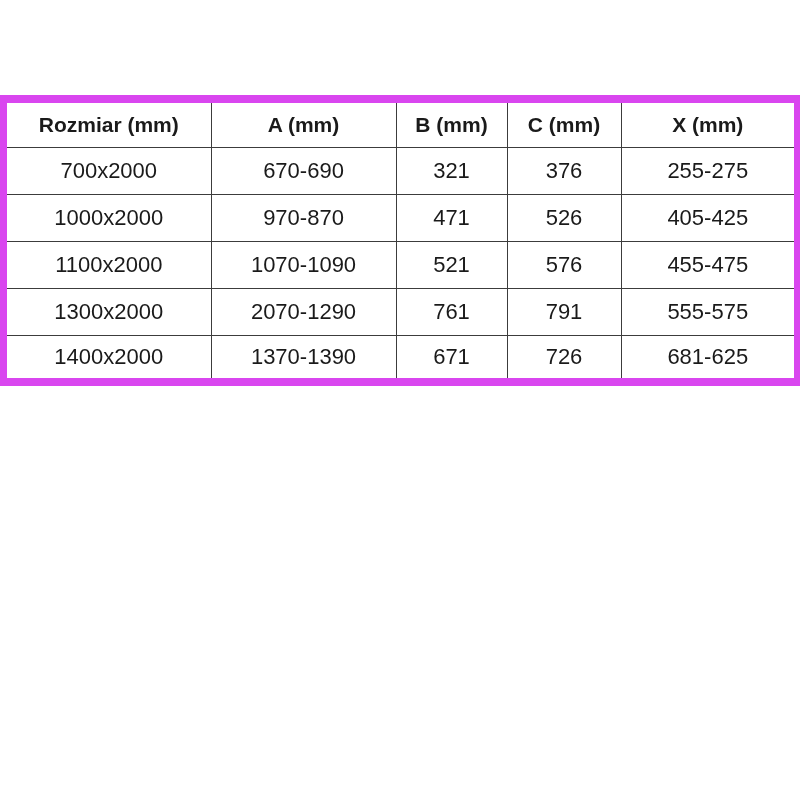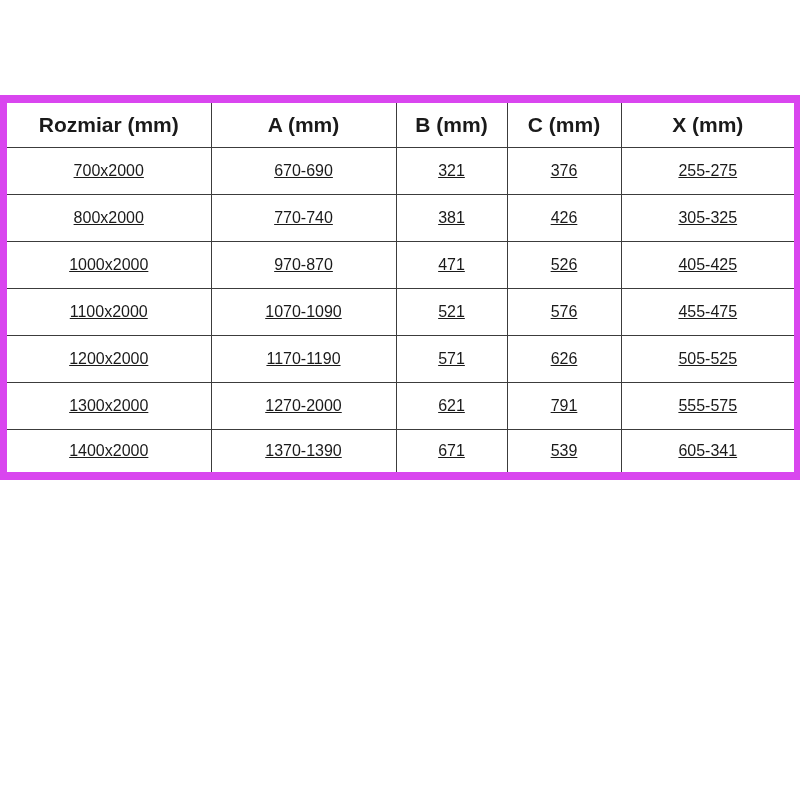--- a/index.html
+++ b/index.html
@@ -41,23 +41,22 @@
     overflow: hidden;
     white-space: nowrap;
   }
   thead tr { height: 48px; }
   tbody tr { height: 47px; }
   th {
     font-size: 21px;
     font-weight: bold;
   }
   td {
-    font-size: 16px;
+    font-size: 22px;
     font-weight: normal;
-    text-decoration: underline;
   }
 </style>
 </head>
 <body>
 
 <div class="sheet">
   <table class="size-chart">
     <colgroup>
       <col class="c0">
         <col class="c1">
@@ -76,56 +75,42 @@
     </thead>
     <tbody>
       <tr>
         <td>700x2000</td>
         <td>670-690</td>
         <td>321</td>
         <td>376</td>
         <td>255-275</td>
       </tr>
       <tr>
-        <td>800x2000</td>
-        <td>770-740</td>
-        <td>381</td>
-        <td>426</td>
-        <td>305-325</td>
-      </tr>
-      <tr>
         <td>1000x2000</td>
         <td>970-870</td>
         <td>471</td>
         <td>526</td>
         <td>405-425</td>
       </tr>
       <tr>
         <td>1100x2000</td>
         <td>1070-1090</td>
         <td>521</td>
         <td>576</td>
         <td>455-475</td>
       </tr>
       <tr>
-        <td>1200x2000</td>
-        <td>1170-1190</td>
-        <td>571</td>
-        <td>626</td>
-        <td>505-525</td>
-      </tr>
-      <tr>
         <td>1300x2000</td>
-        <td>1270-2000</td>
-        <td>621</td>
+        <td>2070-1290</td>
+        <td>761</td>
         <td>791</td>
         <td>555-575</td>
       </tr>
       <tr>
         <td>1400x2000</td>
         <td>1370-1390</td>
         <td>671</td>
-        <td>539</td>
-        <td>605-341</td>
+        <td>726</td>
+        <td>681-625</td>
       </tr>
     </tbody>
   </table>
 </div>
 
 </body></html>

